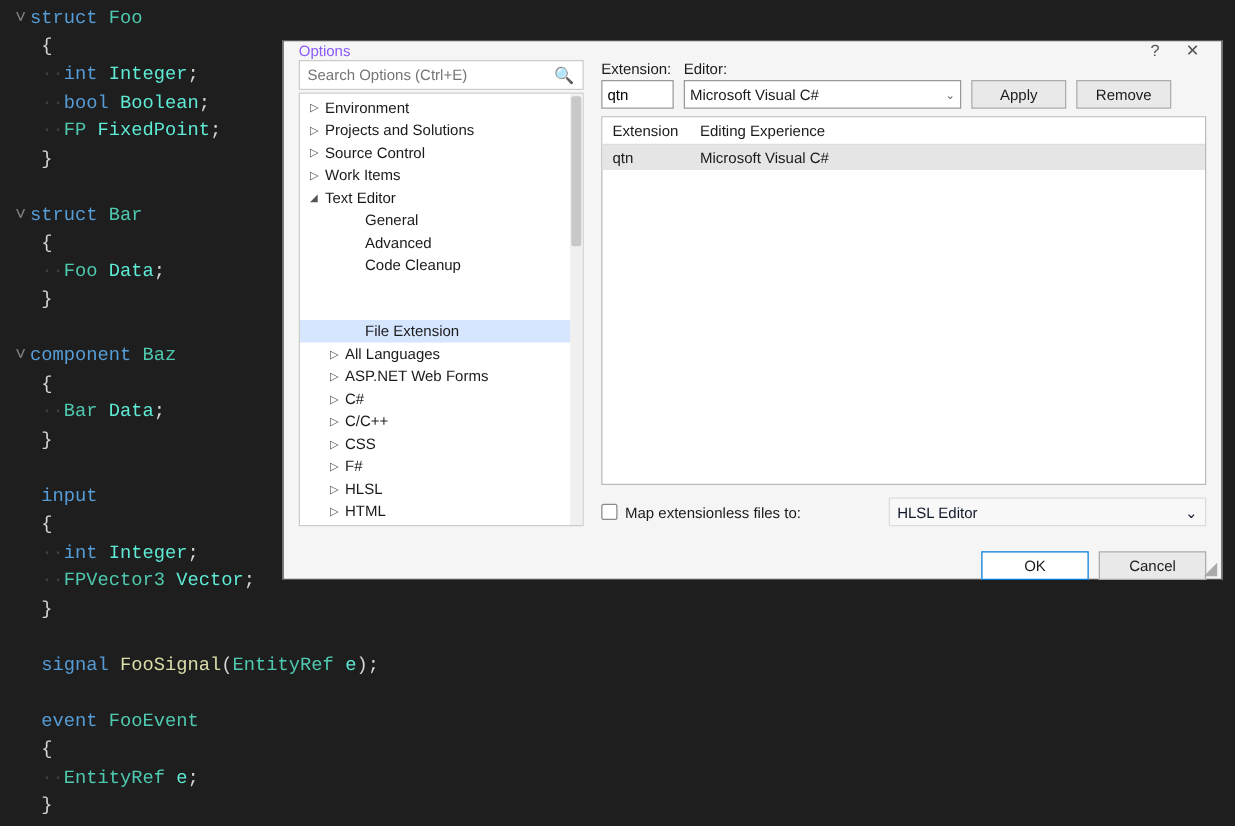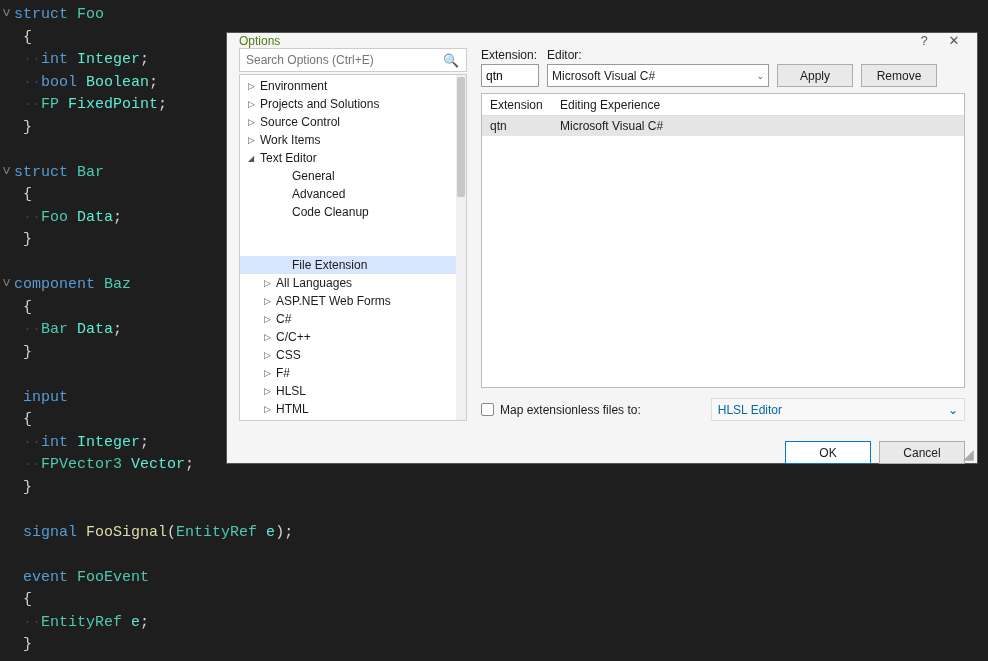--- a/index.html
+++ b/index.html
@@ -11,21 +11,21 @@
     font-size: 15px;
     color: #d4d4d4;
     position: relative;
     overflow: hidden;
   }
   .code-area {
     padding: 4px 0 0 0;
     line-height: 22.5px;
     white-space: pre;
   }
-  .line { display: block; padding-left: 2px; }
+  .line { display: block; padding-left: 12px; }
   .fold { color: #808080; display:inline-block; width:12px; }
   .kw { color: #569cd6; }
   .typ { color: #4ec9b0; }
   .ident { color: #dcdcaa; }
   .var { color: #5eead4; }
   .pn { color: #d4d4d4; }
   .dot { color: #404040; }
 
   
   .dialog {
@@ -42,21 +42,21 @@
     display: flex;
     flex-direction: column;
   }
   .titlebar {
     height: 30px;
     display: flex;
     align-items: center;
     padding: 0 8px 0 12px;
     color: #555;
   }
-  .titlebar .title { flex: 1; font-size: 12px; color: #4d7c0f; }
+  .titlebar .title { flex: 1; font-size: 12px; color: #8b5cf6; }
   .titlebar .tbtn { width: 30px; text-align: center; font-size: 13px; color: #555; cursor: pointer; }
   .body {
     flex: 1;
     display: flex;
     padding: 0 12px 10px 12px;
     gap: 14px;
   }
   .left {
     width: 228px;
     display: flex;
@@ -206,21 +206,21 @@
     width: 13px; height: 13px;
     border: 1px solid #888;
     border-radius: 2px;
     background: #fff;
   }
   .map-select {
     flex: 1;
     height: 23px;
     border: 1px solid #ddd;
     background: #f8f8f8;
-    color: #0369a1;
+    color: #0f172a;
     display: flex;
     align-items: center;
     padding: 0 6px;
     justify-content: space-between;
     margin-left: 60px;
   }
   .footer {
     display: flex;
     justify-content: flex-end;
     gap: 8px;

